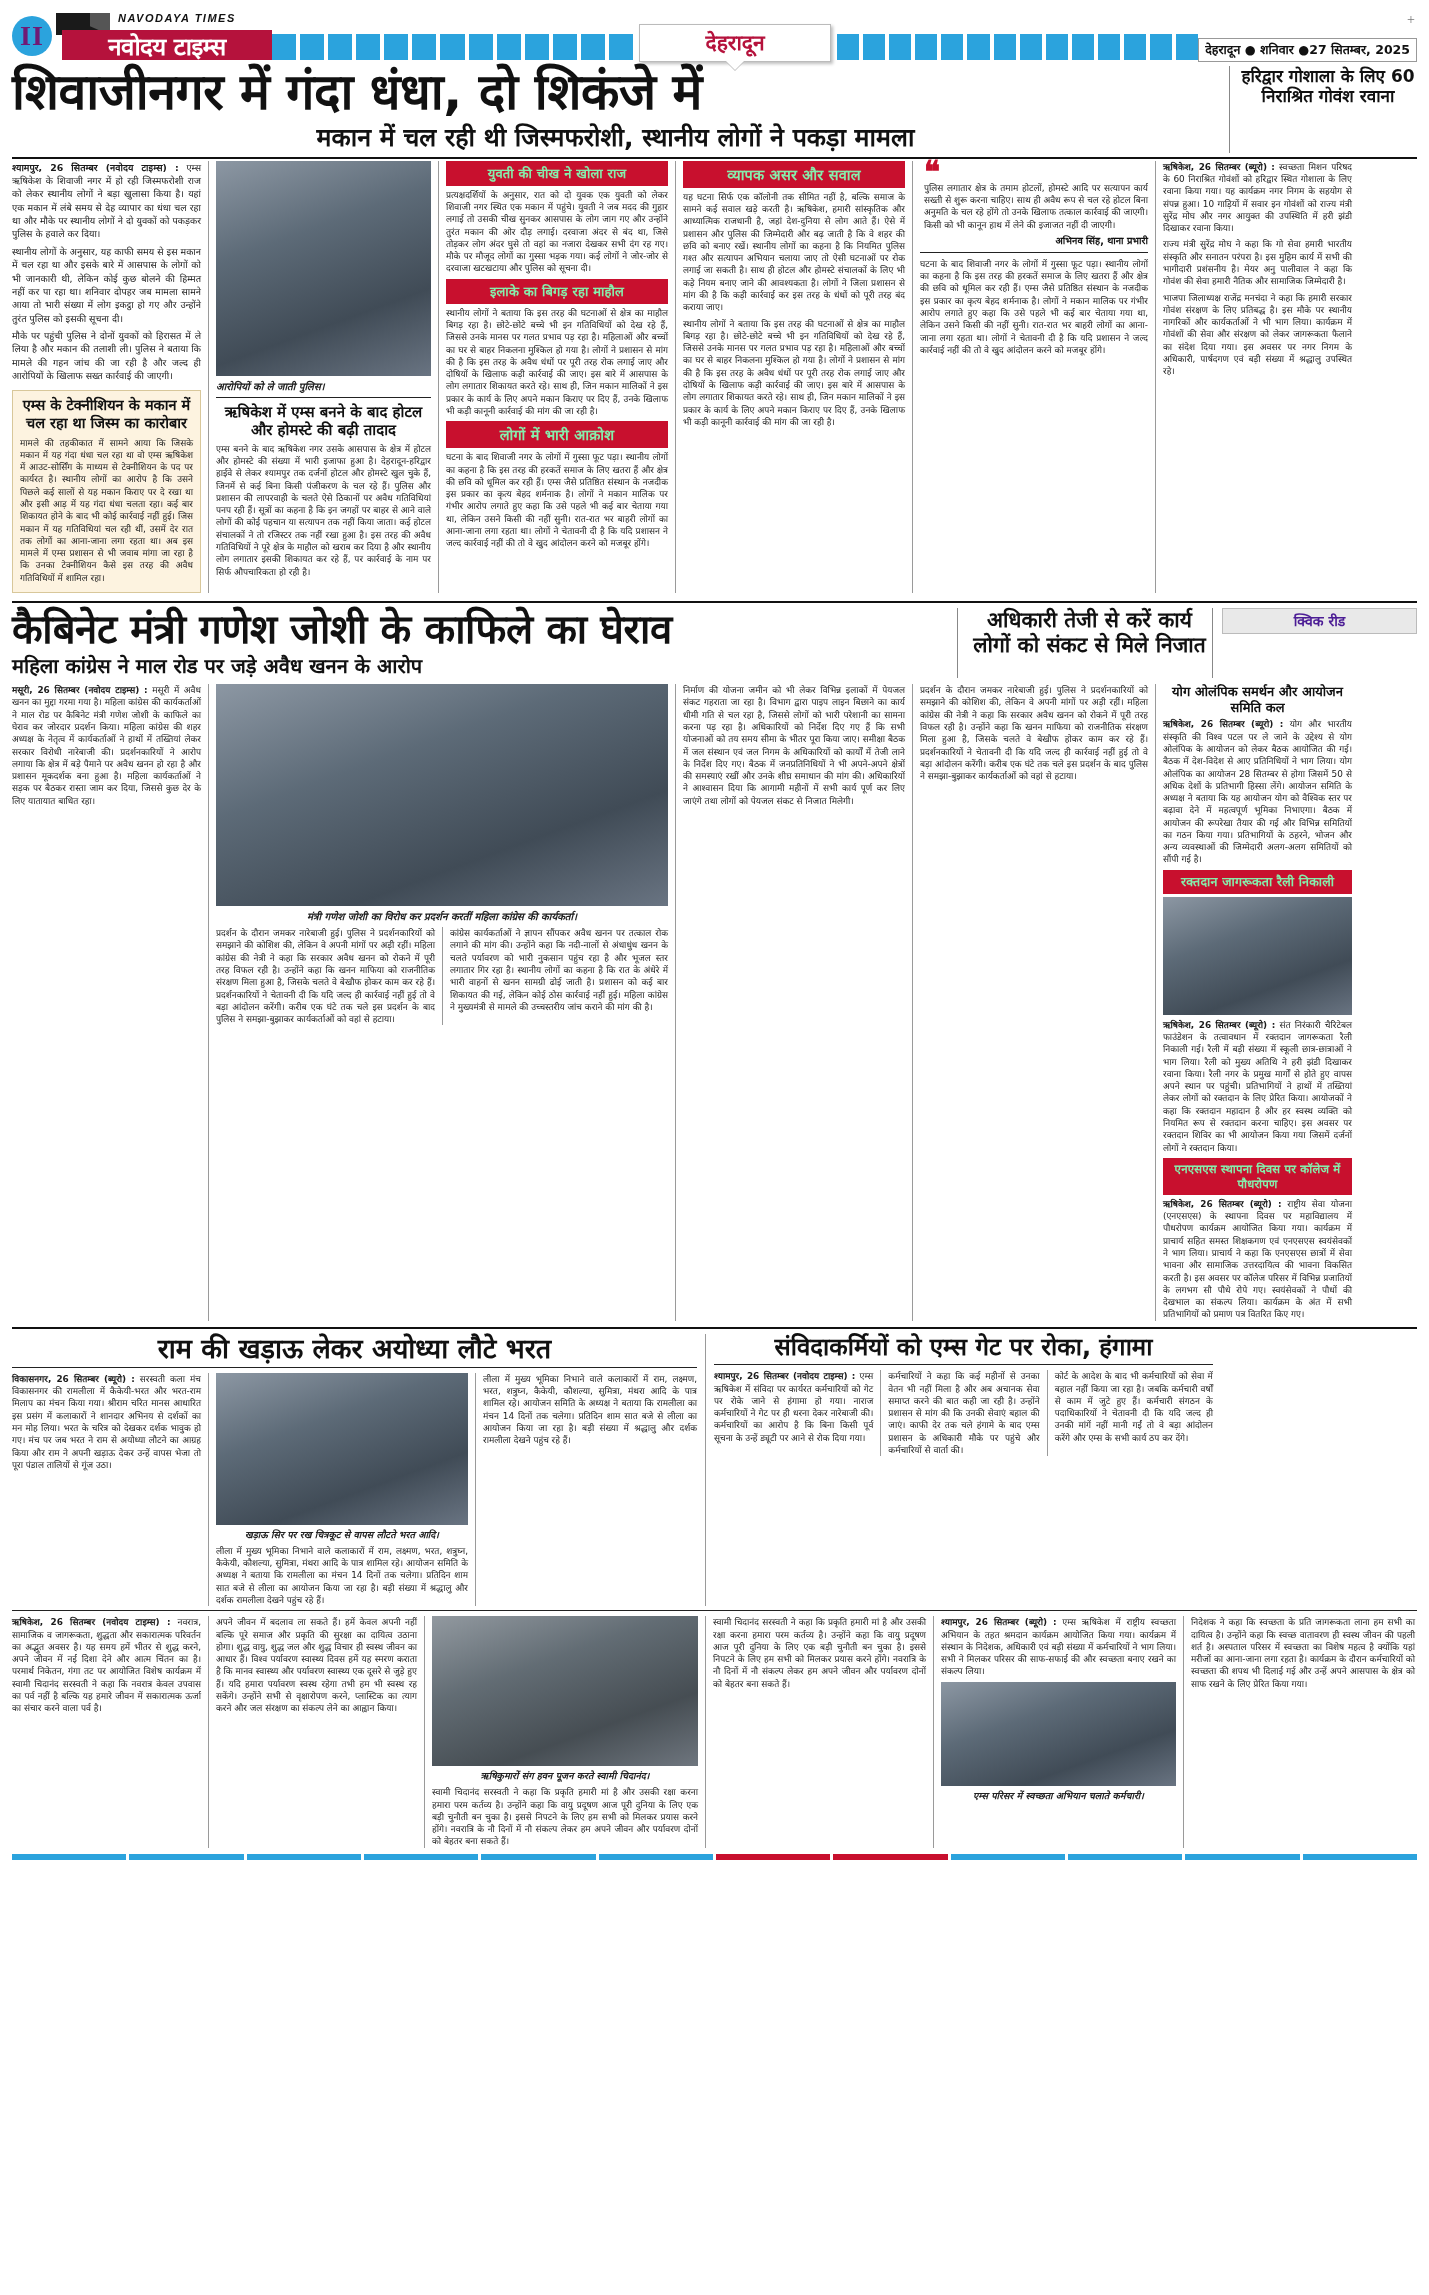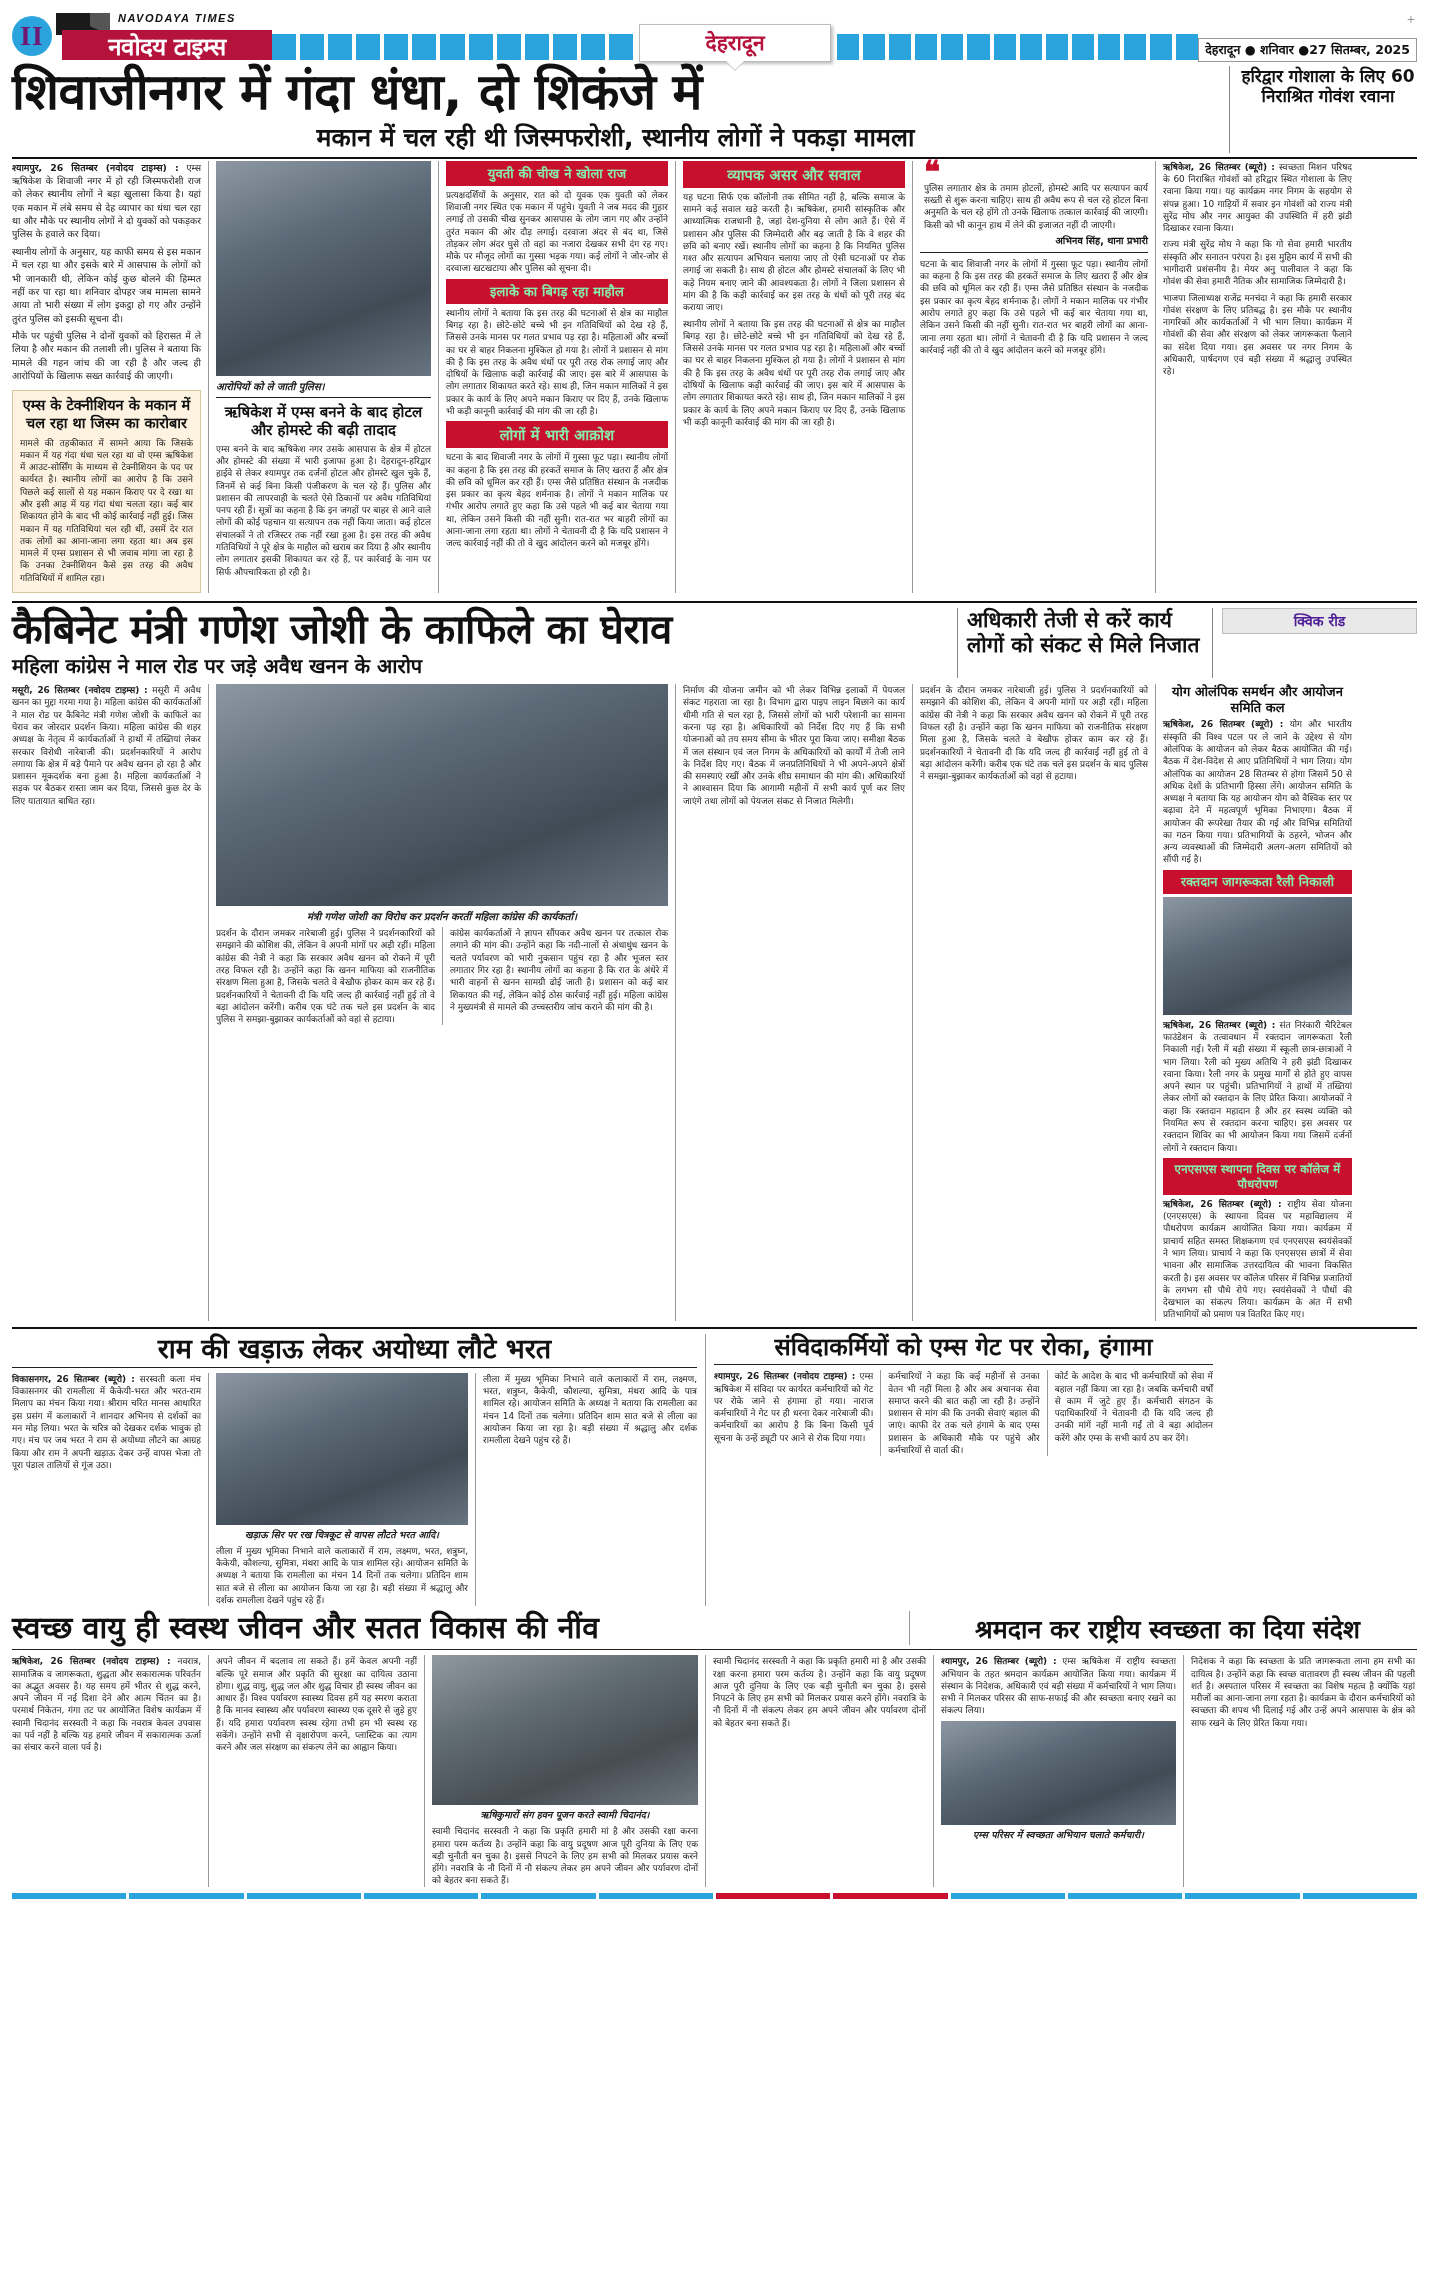--- a/index.html
+++ b/index.html
@@ -59,21 +59,21 @@
   .cap { font-size: 10px; font-style: italic; font-family: "DejaVu Sans", sans-serif;
          padding: 3px 0 4px; color: #222; font-weight: bold; }
   .photo { background: #5a6470; width: 100%; display:block; position: relative; overflow: hidden; }
   .photo:after{ content:""; position:absolute; inset:0;
      background: linear-gradient(160deg,#8f9aa6 0%, #5d6b78 35%, #3f4a55 70%, #6a7583 100%); opacity:.95;}
   .redbar {
     background: #c8102e; color: #86efac; text-align: center; font-weight: bold;
     font-size: 14.5px; font-family: "DejaVu Sans", sans-serif; padding: 3px 4px 4px; margin: 4px 0 3px;
     letter-spacing: .2px;
   }
-  .subhead-c { font-weight:bold; font-family:"DejaVu Sans",sans-serif; }
+  .subhead-c { text-align:center; font-weight:bold; font-family:"DejaVu Sans",sans-serif; }
 
   
   .lead-wrap { display: flex; margin-top: 4px; }
   .lead-left { flex: 1; padding-right: 10px; }
   .lead-h1 {
     font-size: 50px; font-weight: bold; line-height: 1.04; letter-spacing: -0.5px;
     font-family: "DejaVu Sans", sans-serif; color: #111; white-space: nowrap;
   }
   .lead-h2 {
     font-size: 25px; font-weight: bold; text-align: center; margin-top: 6px;
@@ -348,28 +348,20 @@
           <b>श्यामपुर, 26 सितम्बर (नवोदय टाइम्स) :</b>
           <span>एम्स ऋषिकेश में संविदा पर कार्यरत कर्मचारियों को गेट पर रोके जाने से हंगामा हो गया। नाराज कर्मचारियों ने गेट पर ही धरना देकर नारेबाजी की। कर्मचारियों का आरोप है कि बिना किसी पूर्व सूचना के उन्हें ड्यूटी पर आने से रोक दिया गया।</span>
         </p>
         <p class="body-text sm col-rule" style="width:33.33%;padding:0 7px">कर्मचारियों ने कहा कि कई महीनों से उनका वेतन भी नहीं मिला है और अब अचानक सेवा समाप्त करने की बात कही जा रही है। उन्होंने प्रशासन से मांग की कि उनकी सेवाएं बहाल की जाएं। काफी देर तक चले हंगामे के बाद एम्स प्रशासन के अधिकारी मौके पर पहुंचे और कर्मचारियों से वार्ता की।</p>
         <p class="body-text sm col-rule" style="width:33.33%;padding-left:7px">कोर्ट के आदेश के बाद भी कर्मचारियों को सेवा में बहाल नहीं किया जा रहा है। जबकि कर्मचारी वर्षों से काम में जुटे हुए हैं। कर्मचारी संगठन के पदाधिकारियों ने चेतावनी दी कि यदि जल्द ही उनकी मांगें नहीं मानी गईं तो वे बड़ा आंदोलन करेंगे और एम्स के सभी कार्य ठप कर देंगे।</p>
       </div>
     </div>
   </div>
 
 
-  <div style="display:flex;margin-top:5px">
-    <div style="flex:1;padding-right:8px">
-      <h2 class="big-green">स्वच्छ वायु ही स्वस्थ जीवन और सतत विकास की नींव</h2>
-    </div>
-    <div class="col-rule" style="width:508px;padding-left:8px">
-      <h2 style="font-size:25px;font-weight:bold;text-align:center;font-family:'DejaVu Sans',sans-serif">श्रमदान कर राष्ट्रीय स्वच्छता का दिया संदेश</h2>
-    </div>
-  </div>
   <div class="hr-thin" style="margin:4px 0 5px"></div>
 
   <div style="display:flex">
     <div style="width:196px;padding-right:7px">
       <p class="body-text sm">
         <b>ऋषिकेश, 26 सितम्बर (नवोदय टाइम्स) :</b>
         <span>नवरात्र, सामाजिक व जागरूकता, शुद्धता और सकारात्मक परिवर्तन का अद्भुत अवसर है। यह समय हमें भीतर से शुद्ध करने, अपने जीवन में नई दिशा देने और आत्म चिंतन का है। परमार्थ निकेतन, गंगा तट पर आयोजित विशेष कार्यक्रम में स्वामी चिदानंद सरस्वती ने कहा कि नवरात्र केवल उपवास का पर्व नहीं है बल्कि यह हमारे जीवन में सकारात्मक ऊर्जा का संचार करने वाला पर्व है।</span>
       </p>
     </div>
     <div class="col-rule" style="width:216px;padding:0 7px">

